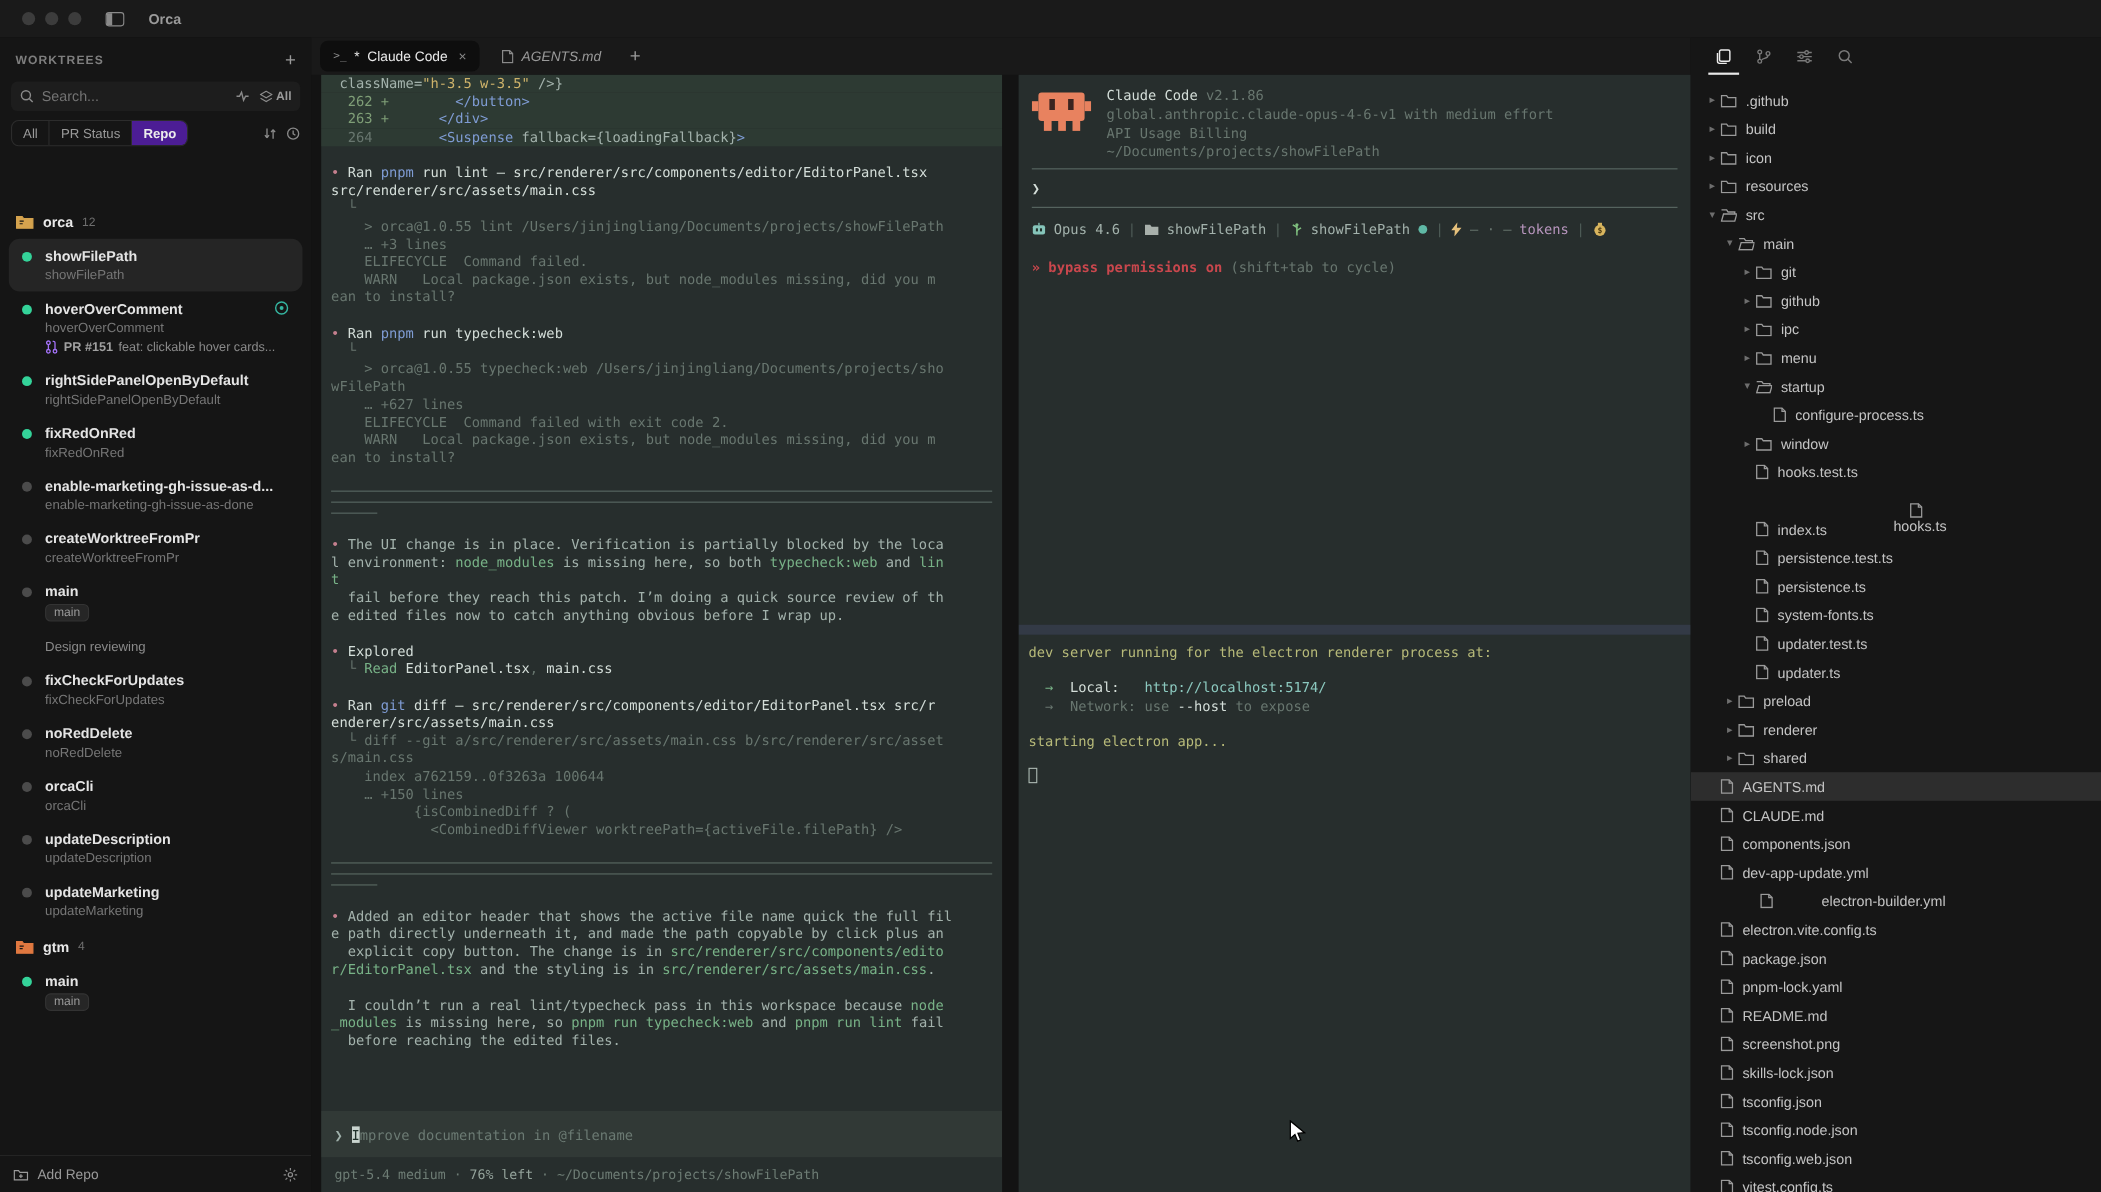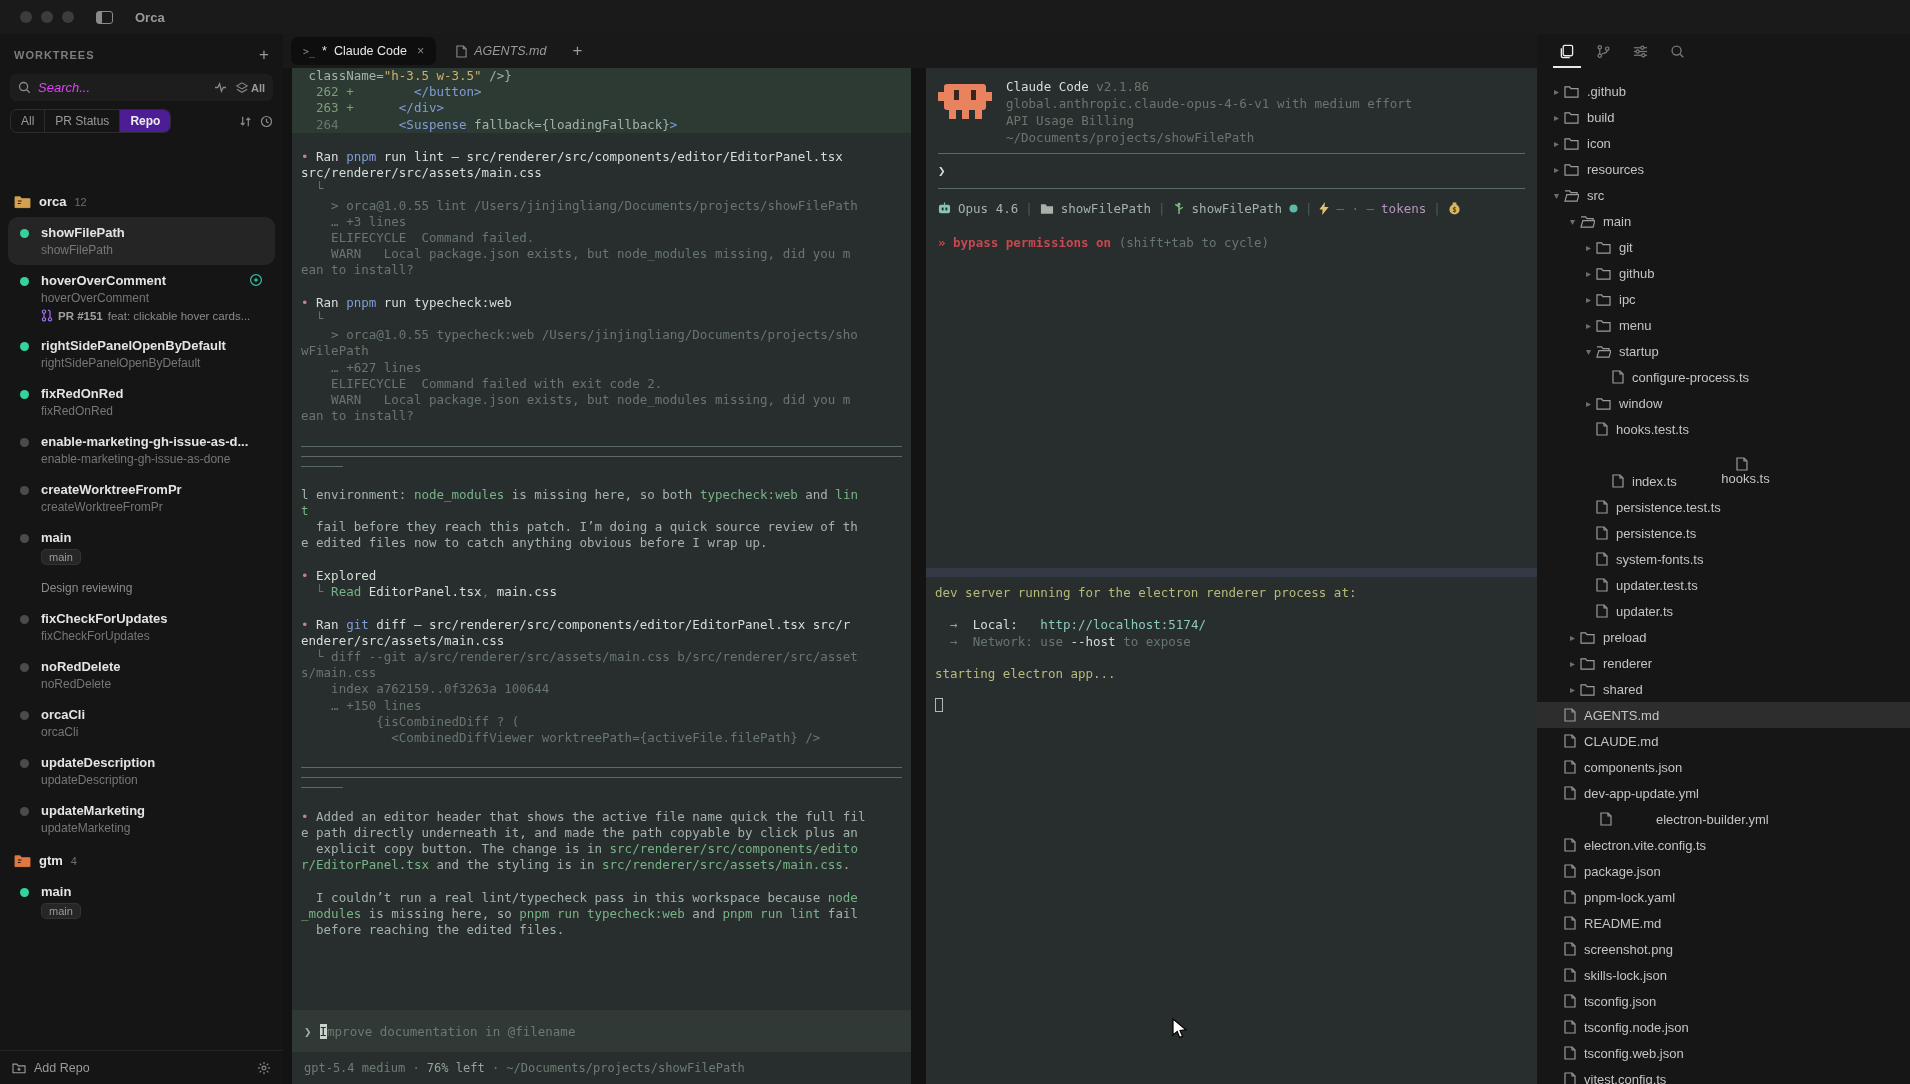--- a/index.html
+++ b/index.html
@@ -15,21 +15,21 @@
   #panel-toggle { width:17px; height:13px; border:1.5px solid #8a8a8a; border-radius:3px; margin-left:22px; position:relative; }
   #panel-toggle::before { content:""; position:absolute; left:0; top:0; bottom:0; width:5px; background:#8a8a8a; }
   #win-title { color:#9a9a9a; font-size:13px; font-weight:600; margin-left:22px; }
 
   
   #sidebar { position:absolute; left:0; top:34px; width:283px; bottom:0; background:#151515; overflow:hidden; }
   #sb-head { display:flex; align-items:center; justify-content:space-between; padding:14px 14px 6px 14px; }
   #sb-head .lbl { color:#7e7e7e; font-size:11px; font-weight:700; letter-spacing:1px; }
   .plus { color:#9a9a9a; font-size:17px; line-height:14px; cursor:default; }
   #sb-search { display:flex; align-items:center; margin:6px 10px; padding:6px 8px; border-radius:6px; background:#1d1d1d; }
-  #sb-search .ph { color:#d946ef; font-size:13px; margin-left:7px; flex:1;font-style:italic; }
+  #sb-search .ph { color:#737373; font-size:13px; margin-left:7px; flex:1; }
   #sb-search .right { display:flex; gap:9px; align-items:center; color:#8a8a8a; font-size:10px; }
   #sb-filters { display:flex; align-items:center; margin:8px 10px 4px 10px; }
   .seg { border:1px solid #2c2c2c; border-radius:7px; display:flex; overflow:hidden; }
   .seg .opt { padding:4px 10px; font-size:12px; color:#9a9a9a; border-right:1px solid #2c2c2c; }
   .seg .opt:last-child { border-right:none; }
   .seg .opt.active { background:#4c1d95; color:#ececec; font-weight:700; }
   #sb-filters .right { margin-left:auto; display:flex; gap:8px; color:#8a8a8a; }
   #sb-list { position:absolute; top:150px; bottom:34px; left:0; right:0; overflow:hidden; padding:0 8px; }
   .grp-head { display:flex; align-items:center; gap:8px; padding:10px 6px 8px 6px; }
   .grp-head .gname { color:#e8e8e8; font-size:13px; font-weight:700; }
@@ -371,20 +371,21 @@
         <div class="tl-hr">
           <div class="bar"></div>
         </div>
         <div class="tl-hr">
           <div class="bar"></div>
         </div>
         <div class="tl-hr short">
           <div class="bar"></div>
         </div>
         <div class="tl">&nbsp;</div>
+        <div class="tl"><span class="s-p">• </span><span class="s-n">The UI change is in place. Verification is partially blocked by the loca</span></div>
         <div class="tl"><span class="s-n">l environment: </span><span class="s-g">node_modules</span><span class="s-n"> is missing here, so both </span><span class="s-g">typecheck:web</span><span class="s-n"> and </span><span class="s-g">lin</span></div>
         <div class="tl"><span class="s-g">t</span></div>
         <div class="tl"><span class="s-n">  fail before they reach this patch. I’m doing a quick source review of th</span></div>
         <div class="tl"><span class="s-n">e edited files now to catch anything obvious before I wrap up.</span></div>
         <div class="tl">&nbsp;</div>
         <div class="tl"><span class="s-p">• </span><span class="s-w">Explored</span></div>
         <div class="tl"><span class="s-d">  └ </span><span class="s-g">Read</span><span class="s-w"> EditorPanel.tsx</span><span class="s-d">, </span><span class="s-w">main.css</span></div>
         <div class="tl">&nbsp;</div>
         <div class="tl"><span class="s-p">• </span><span class="s-w">Ran </span><span class="s-b">git</span><span class="s-w"> diff — src/renderer/src/components/editor/EditorPanel.tsx src/r</span></div>
         <div class="tl"><span class="s-w">enderer/src/assets/main.css</span></div>
@@ -690,21 +691,21 @@
       <div class="ft-row" style="padding-left: 44px; flex-direction: column;">
         <span class="ft-chev"></span>
         <span class="ft-ic">
           <svg width="12" height="14" viewBox="0 0 12 14">
             <path d="M1 1h7l3 3v9H1z" fill="none" stroke="currentColor" stroke-width="1.2"></path>
             <path d="M8 1v3h3" fill="none" stroke="currentColor" stroke-width="1.2"></path>
           </svg>
         </span>
         <span>hooks.ts</span>
       </div>
-      <div class="ft-row" style="padding-left: 44px; margin-left: 16px;">
+      <div class="ft-row" style="padding-left: 44px;">
         <span class="ft-chev"></span>
         <span class="ft-ic">
           <svg width="12" height="14" viewBox="0 0 12 14">
             <path d="M1 1h7l3 3v9H1z" fill="none" stroke="currentColor" stroke-width="1.2"></path>
             <path d="M8 1v3h3" fill="none" stroke="currentColor" stroke-width="1.2"></path>
           </svg>
         </span>
         <span>index.ts</span>
       </div>
       <div class="ft-row" style="padding-left: 44px;">

